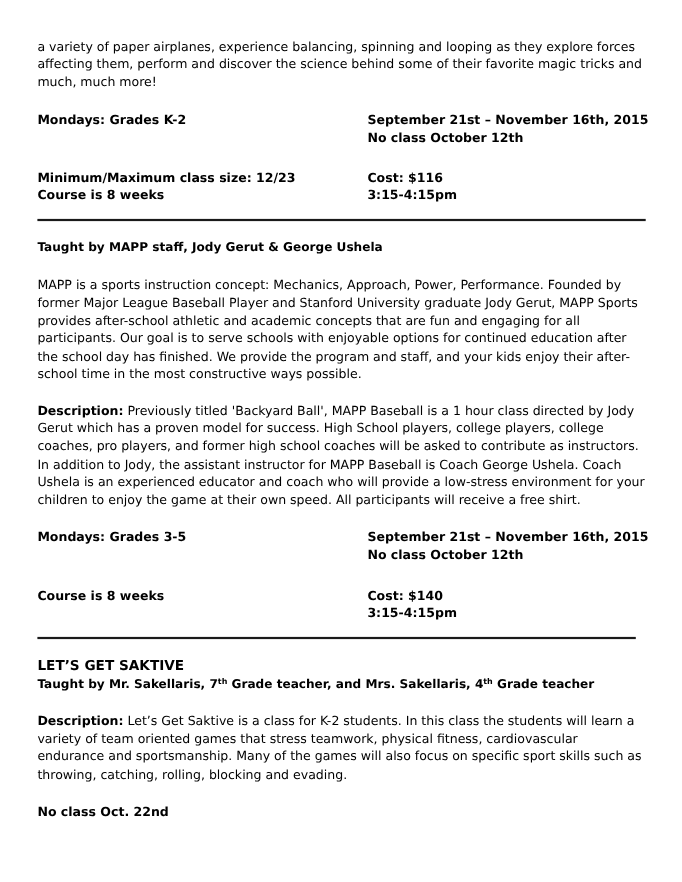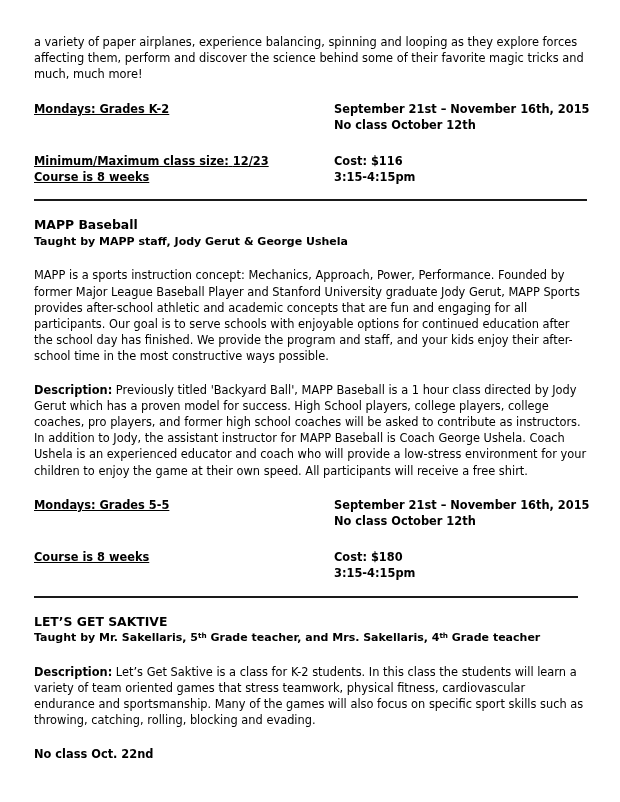--- a/index.html
+++ b/index.html
@@ -37,21 +37,20 @@
   
   .sched {
     display: flex;
     font-size: 11.4px;
     line-height: 16.2px;
     font-weight: bold;
   }
   .sched .col-left {
     width: 300px;
     flex: 0 0 300px;
-    text-decoration: underline;
   }
   .sched .col-right {
     flex: 1 1 auto;
   }
   .sched .col-right .line,
   .sched .col-left .line {
     white-space: nowrap;
   }
   
   .sec-title {
@@ -118,63 +117,62 @@
       <div class="line">3:15-4:15pm</div>
     </div>
   </div>
 
   <div class="sp-14"></div>
 
   <hr class="rule">
 
   <div class="sp-16"></div>
 
-  <div class="sec-title">MAPP Baseball</div>
   <div class="sec-sub">Taught by MAPP staff, Jody Gerut &amp; George Ushela</div>
 
   <div class="sp-17"></div>
 
   <p class="body-text">MAPP is a sports instruction concept: Mechanics, Approach, Power, Performance. Founded by former Major League Baseball Player and Stanford University graduate Jody Gerut, MAPP Sports provides after-school athletic and academic concepts that are fun and engaging for all participants. Our goal is to serve schools with enjoyable options for continued education after the school day has finished. We provide the program and staff, and your kids enjoy their after-school time in the most constructive ways possible.</p>
 
   <div class="sp-17"></div>
 
   <p class="body-text"><span class="b">Description:</span> <span>Previously titled 'Backyard Ball', MAPP Baseball is a 1 hour class directed by Jody Gerut which has a proven model for success. High School players, college players, college coaches, pro players, and former high school coaches will be asked to contribute as instructors. In addition to Jody, the assistant instructor for MAPP Baseball is Coach George Ushela. Coach Ushela is an experienced educator and coach who will provide a low-stress environment for your children to enjoy the game at their own speed. All participants will receive a free shirt.</span></p>
 
   <div class="sp-18"></div>
 
   <div class="sched">
     <div class="col-left">
-      <div class="line">Mondays:  Grades 5-5</div>
+      <div class="line">Mondays:  Grades 3-5</div>
     </div>
     <div class="col-right">
       <div class="line">September 21st – November 16th, 2015</div>
       <div class="line">No class October 12th</div>
     </div>
   </div>
 
   <div class="sp-20"></div>
 
   <div class="sched">
     <div class="col-left">
       <div class="line">Course is 8 weeks</div>
     </div>
     <div class="col-right">
-      <div class="line">Cost: $180</div>
+      <div class="line">Cost: $140</div>
       <div class="line">3:15-4:15pm</div>
     </div>
   </div>
 
   <div class="sp-14"></div>
 
   <hr class="rule short">
 
   <div class="sp-16"></div>
 
   <div class="sec-title">LET’S GET SAKTIVE</div>
-  <div class="sec-sub"><span>Taught by Mr. Sakellaris, 5</span><sup>th</sup><span> Grade teacher, and Mrs. Sakellaris, 4</span><sup>th</sup><span> Grade teacher</span></div>
+  <div class="sec-sub"><span>Taught by Mr. Sakellaris, 7</span><sup>th</sup><span> Grade teacher, and Mrs. Sakellaris, 4</span><sup>th</sup><span> Grade teacher</span></div>
 
   <div class="sp-17"></div>
 
   <p class="body-text"><span class="b">Description:</span> <span>Let’s Get Saktive is a class for K-2 students.  In this class the students will learn a variety of team oriented games that stress teamwork, physical fitness, cardiovascular endurance and sportsmanship. Many of the games will also focus on specific sport skills such as throwing, catching, rolling, blocking and evading.</span></p>
 
   <div class="sp-18"></div>
 
   <div class="sched">
     <div class="col-right">
       <div class="line">No class Oct. 22nd</div>

